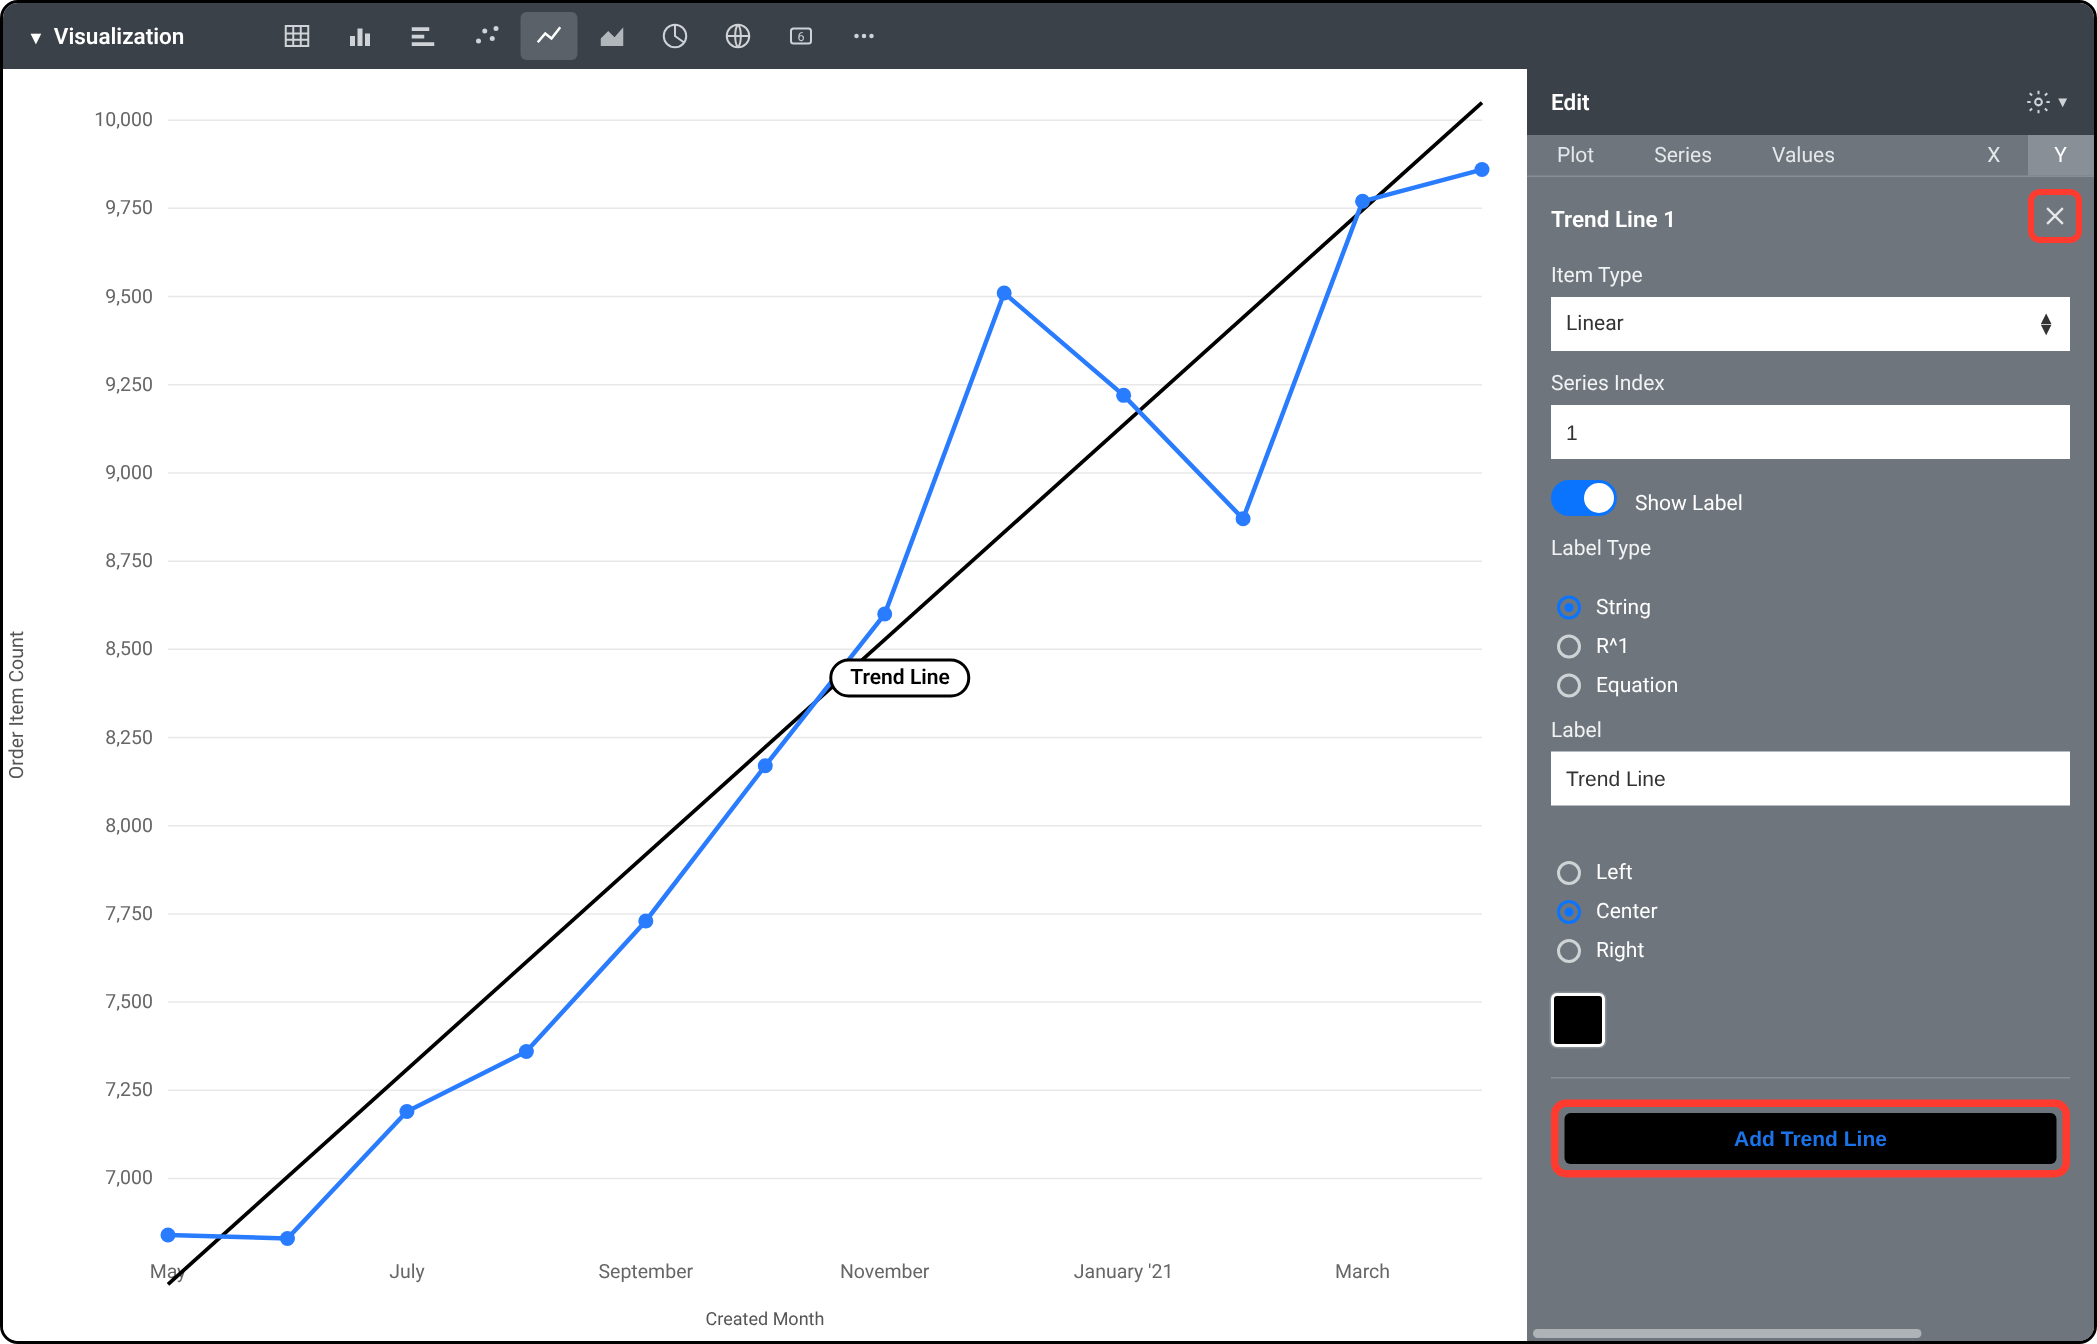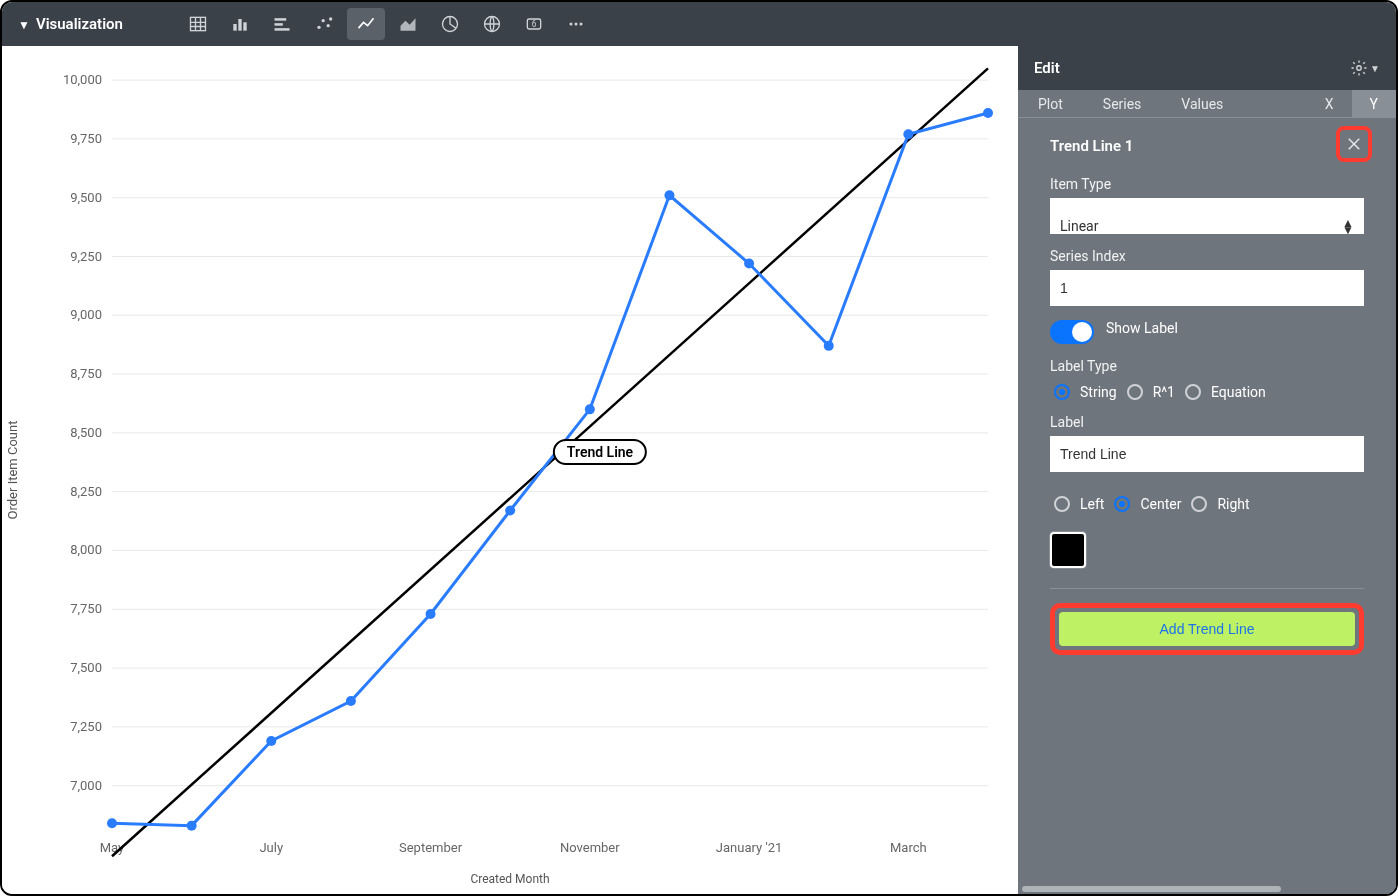--- a/index.html
+++ b/index.html
@@ -29,40 +29,40 @@
   .edit-header { height: 44px; background: #3b4148; display: flex; align-items: center; justify-content: space-between; padding: 0 16px; font-size: 15px; font-weight: 600; }
   .gear-wrap { display: flex; align-items: center; gap: 2px; color: #cfd3d7; }
   .gear-wrap svg { width: 18px; height: 18px; }
   .gear-caret { font-size: 10px; }
   .tabs { display: flex; height: 28px; border-bottom: 1px solid #888f96; }
   .tab { flex: 0 0 auto; padding: 0 20px; display: flex; align-items: center; justify-content: center; font-size: 14px; color: #e5e8ea; cursor: pointer; }
   .tab.narrow { padding: 0 18px; }
   .tab.active { background: #888f96; color: #fff; }
   .tabs .tab:first-child { flex: 0 0 auto; }
   .tabs-spacer { flex: 1; }
-  .panel-body { flex: 1; overflow-y: auto; padding: 12px 32px 16px; display: flex; flex-direction: column; gap: 14px; }
+  .panel-body { flex: 1; overflow-y: auto; padding: 12px 16px 16px; display: flex; flex-direction: column; gap: 14px; }
   .section-head { display: flex; align-items: center; justify-content: space-between; }
   .section-head .name { font-weight: 600; font-size: 15px; }
   .close-box { width: 36px; height: 36px; border: 4px solid #ff3b30; border-radius: 8px; display: flex; align-items: center; justify-content: center; color: #e5e8ea; margin-right: -8px; margin-top: -4px; }
   .close-box svg { width: 18px; height: 18px; }
   .field-label { font-size: 14px; color: #f0f2f3; }
-  .select, .text-input { width: 100%; height: 36px; background: #fff; color: #333; border: none; border-radius: 0; padding: 0 10px; font-size: 14px; display: flex; align-items: flex-end; justify-content: space-between; }
+  .select, .text-input { width: 100%; height: 36px; background: #fff; color: #333; border: none; border-radius: 0; padding: 0 10px; font-size: 14px; display: flex; align-items: center; justify-content: space-between; }
   .select .arrows { font-size: 12px; color: #333; display: flex; flex-direction: column; line-height: 7px; }
-  .toggle-row { display: flex; align-items: flex-start; gap: 12px; }
+  .toggle-row { display: flex; align-items: flex-end; gap: 12px; }
   .toggle { width: 44px; height: 24px; background: #0b74ff; border-radius: 12px; position: relative; }
   .toggle .knob { position: absolute; width: 20px; height: 20px; border-radius: 50%; background: #fff; top: 2px; right: 2px; }
-  .radio-group { display: flex; flex-direction: row; gap: 10px; padding-left: 4px; }
+  .radio-group { display: flex; flex-direction: column; gap: 10px; padding-left: 4px; margin-top: 13px; }
   .radio-opt { display: flex; align-items: center; gap: 10px; }
   .radio { width: 16px; height: 16px; border-radius: 50%; border: 2px solid #d0d3d6; background: transparent; position: relative; flex-shrink: 0; }
   .radio.checked { border-color: #0b74ff; }
   .radio.checked::after { content: ""; position: absolute; inset: 3px; border-radius: 50%; background: #0b74ff; }
   .swatch { width: 36px; height: 36px; border-radius: 4px; background: #000; border: 2px solid #fff; box-shadow: 0 0 0 1px #888f96; }
   .divider { height: 1px; background: #888f96; margin: 6px 0 0; }
   .add-btn-wrap { border: 5px solid #ff3b30; border-radius: 10px; padding: 4px; }
-  .add-btn { width: 100%; height: 34px; background: #bef264; color: #1a73e8; border: none; border-radius: 4px; font-size: 14px; font-weight: 400; }
+  .add-btn { width: 100%; height: 34px; background: #000000; color: #1a73e8; border: none; border-radius: 4px; font-size: 14px; font-weight: 700; }
   .scrollbar-bottom { height: 10px; background: #6e757c; display: flex; align-items: center; padding: 0 4px; }
   .scrollbar-thumb { height: 6px; width: 70%; background: #aeb3b8; border-radius: 3px; }
 </style>
 </head>
 <body>
 
 <div class="app">
   <div class="toolbar">
     <div class="title">
       <span class="caret">▼</span>

